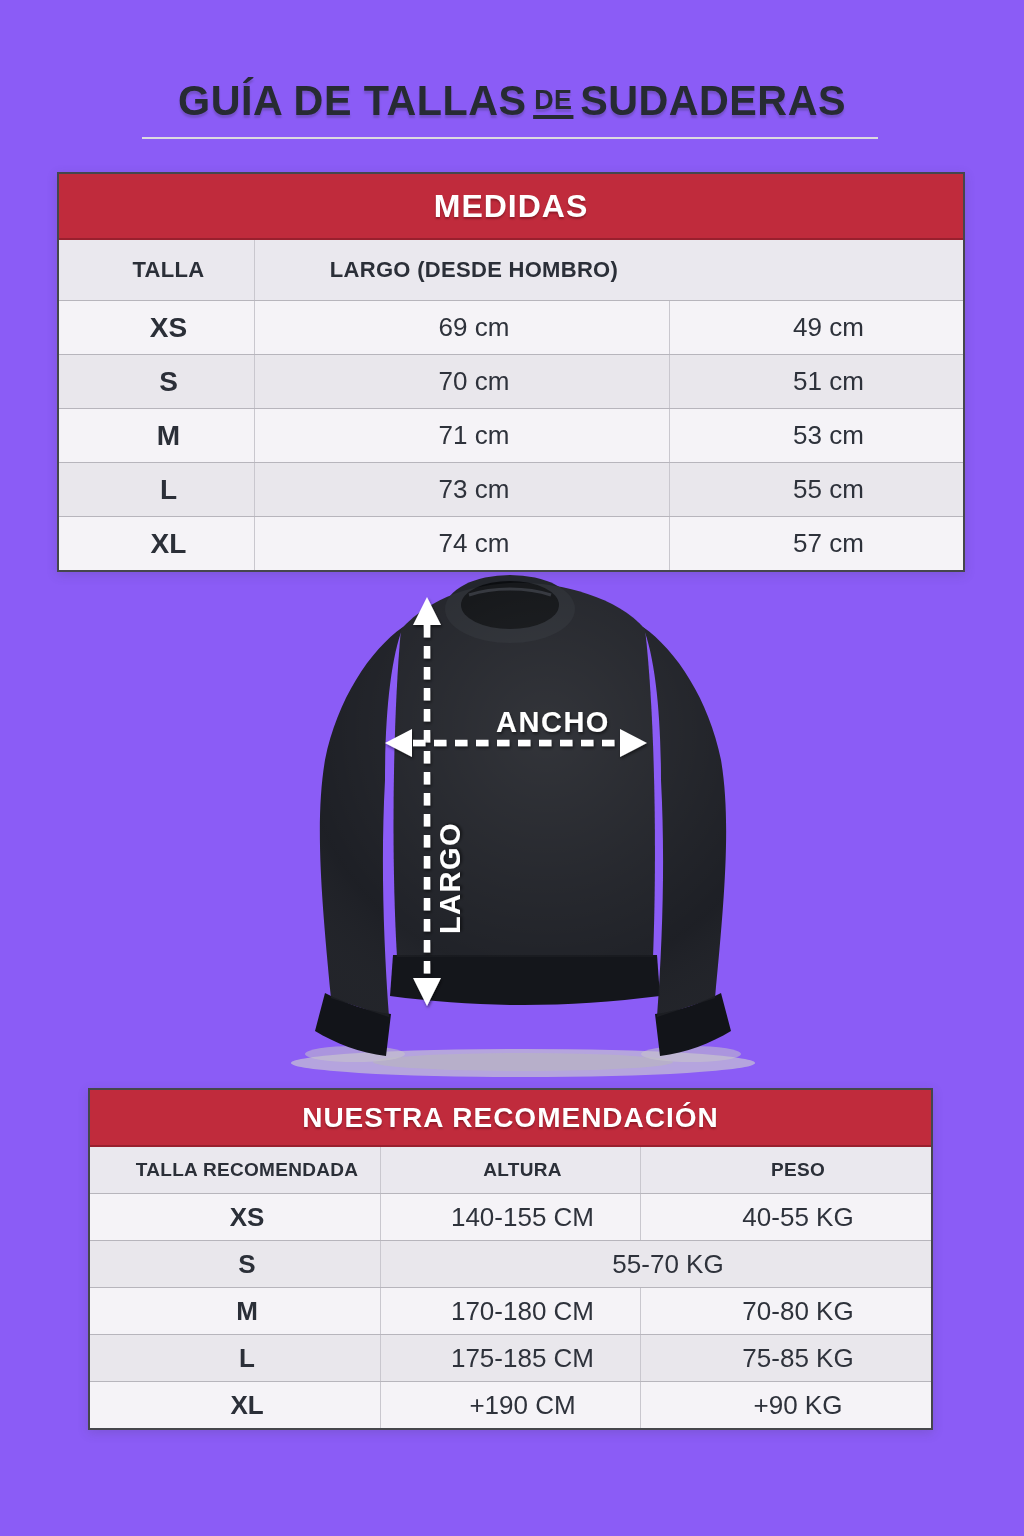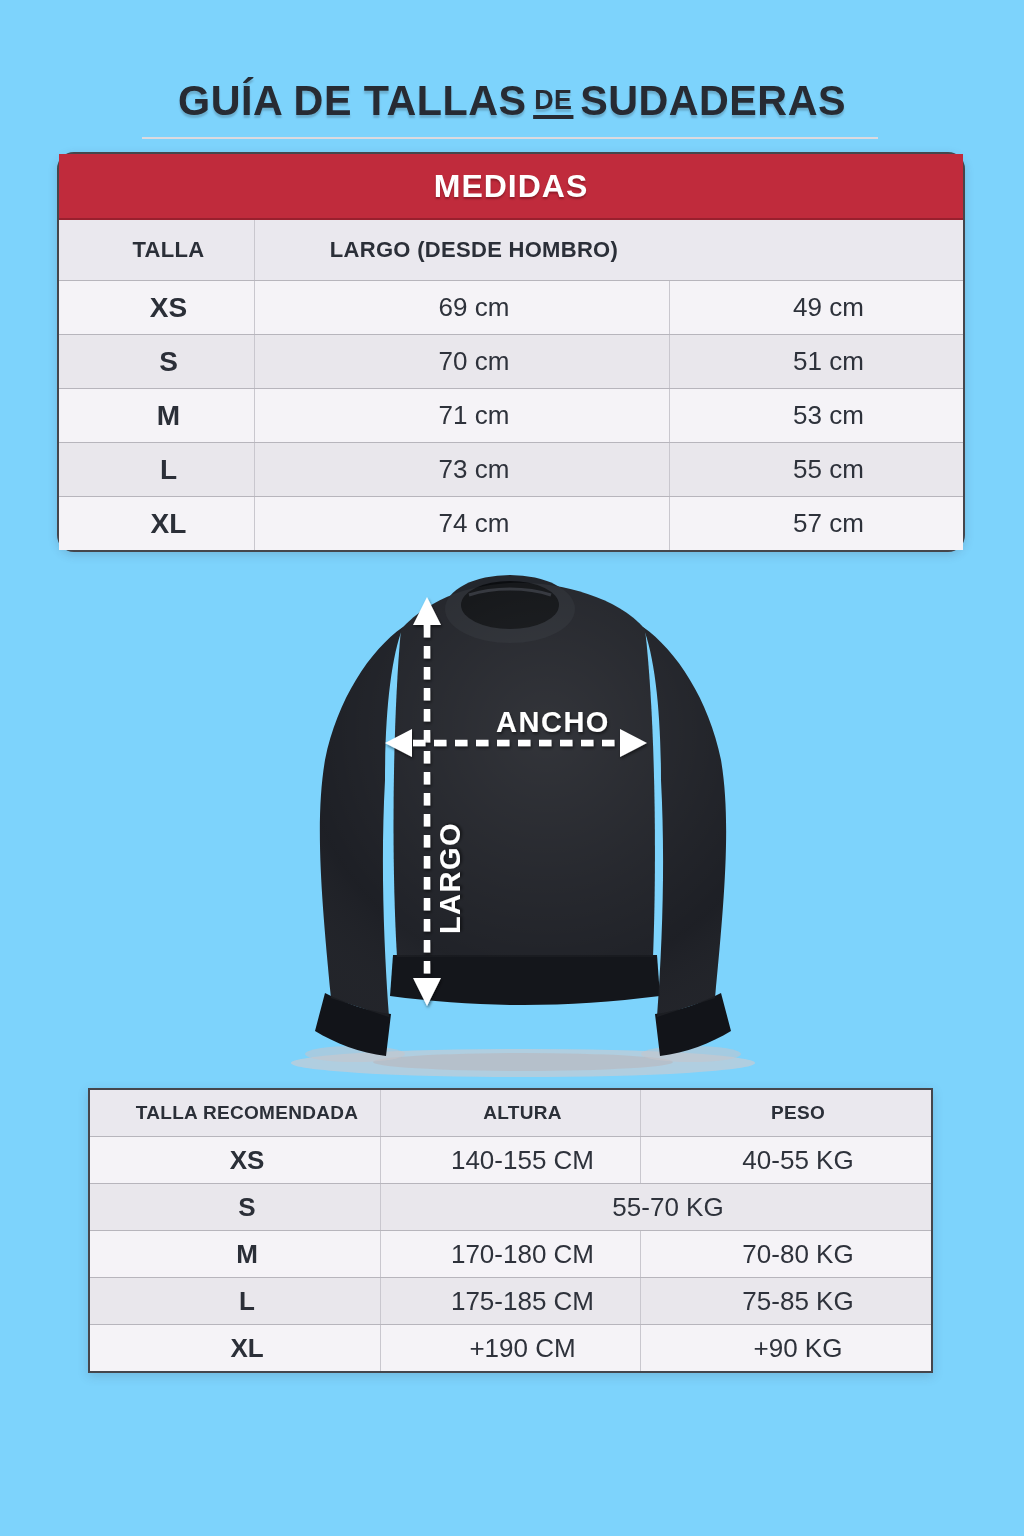--- a/index.html
+++ b/index.html
@@ -3,21 +3,21 @@
 <meta charset="utf-8">
 <style>
   html,body{margin:0;padding:0;}
   body{
     width:1024px;height:1536px;
     background:#f7f5f8;
     font-family:"Liberation Sans", sans-serif;
     color:#2b2f38;
     -webkit-font-smoothing:antialiased;
   }
-  .page{position:relative;width:1024px;height:1536px;overflow:hidden;background:#7dd3fc;}
+  .page{position:relative;width:1024px;height:1536px;overflow:hidden;background:#8b5cf6;}
 
   
   .title{
     position:absolute;top:76px;left:0;width:1024px;
     text-align:center;font-weight:700;font-size:43px;letter-spacing:.5px;
     color:#272b33;margin:0;
     text-shadow:0 3px 2px rgba(40,44,54,.22);
     transform:scaleX(.96);
   }
   .title .de-small{
@@ -49,21 +49,21 @@
     display:flex;align-items:center;justify-content:center;
     height:100%;box-sizing:border-box;text-align:center;padding-left:24px;
   }
   .cols-row{background:#eae8ee;font-weight:700;}
   .row-light{background:#f5f3f7;}
   .row-dark{background:#e9e7ec;}
   .sep-top{border-top:1px solid #b7b5bc;}
   .vline{border-left:1px solid #c9c7ce;}
 
   
-  #medidas{left:57px;top:152px;width:908px;border-radius:17px;}
+  #medidas{left:57px;top:172px;width:908px;}
   #medidas .red-head{height:64px;font-size:32px;}
   #medidas .cols-row{height:60px;font-size:22px;letter-spacing:.3px;}
   #medidas .drow{height:54px;}
   #medidas .c1{width:195px;}
   #medidas .c2{width:415px;}
   #medidas .c3{flex:1;}
   #medidas .drow .c1{font-size:28px;font-weight:700;}
   #medidas .drow .c2,#medidas .drow .c3{font-size:26px;font-weight:400;color:#2e323b;}
 
   
@@ -171,20 +171,21 @@
         <polygon points="130,178 157,164 157,192" fill="#ffffff"></polygon>
         <polygon points="392,178 365,164 365,192" fill="#ffffff"></polygon>
       </g>
 
       <text x="298" y="167" text-anchor="middle" font-family="Liberation Sans, sans-serif" font-size="29" font-weight="700" letter-spacing="1.5" fill="#ffffff" filter="url(#tshadow)">ANCHO</text>
       <text x="205" y="313" text-anchor="middle" font-family="Liberation Sans, sans-serif" font-size="29" font-weight="700" letter-spacing="1.5" fill="#ffffff" transform="rotate(-90 205 313)" filter="url(#tshadow)">LARGO</text>
     </svg>
   </div>
 
   <div class="sgtable" id="recom">
+    <div class="red-head">NUESTRA RECOMENDACIÓN</div>
     <div class="trow cols-row">
       <div class="tcell c1">TALLA RECOMENDADA</div>
       <div class="tcell c2 vline">ALTURA</div>
       <div class="tcell c3 vline">PESO</div>
     </div>
     <div class="trow drow row-light sep-top">
       <div class="tcell c1">XS</div>
       <div class="tcell c2 vline">140-155 CM</div>
       <div class="tcell c3 vline">40-55 KG</div>
     </div>

